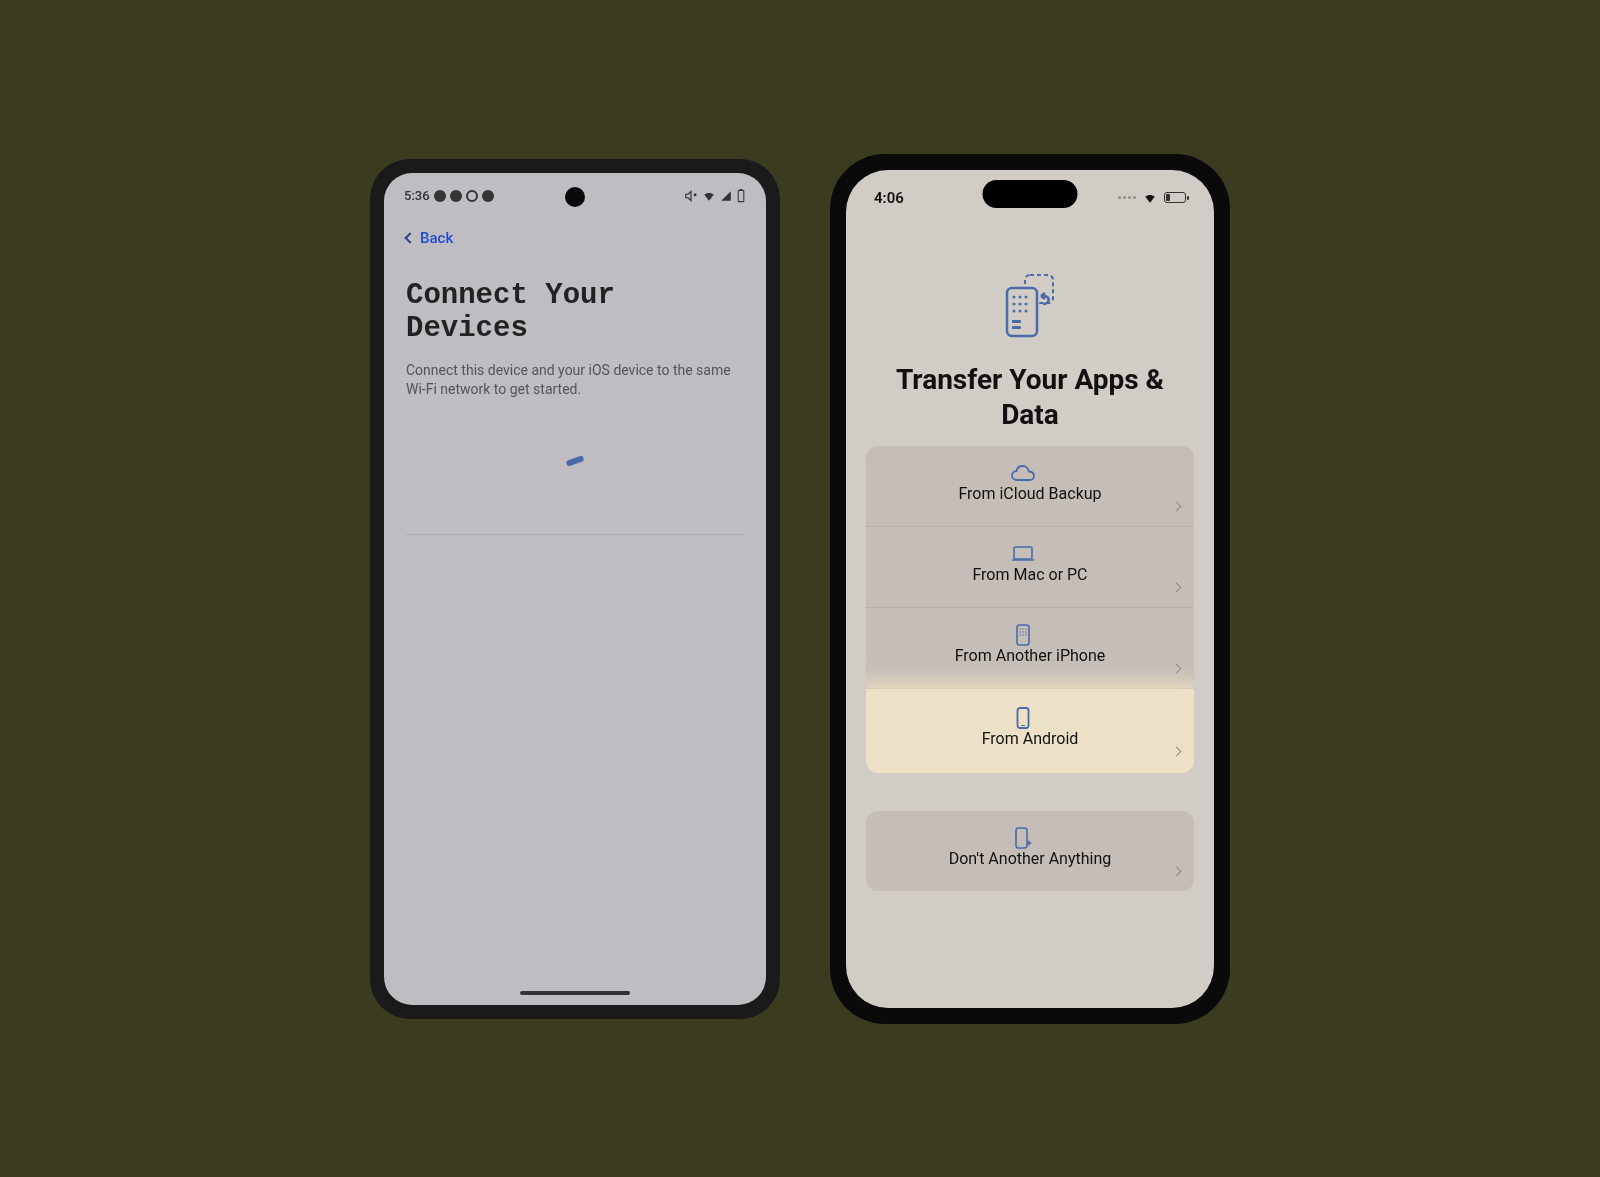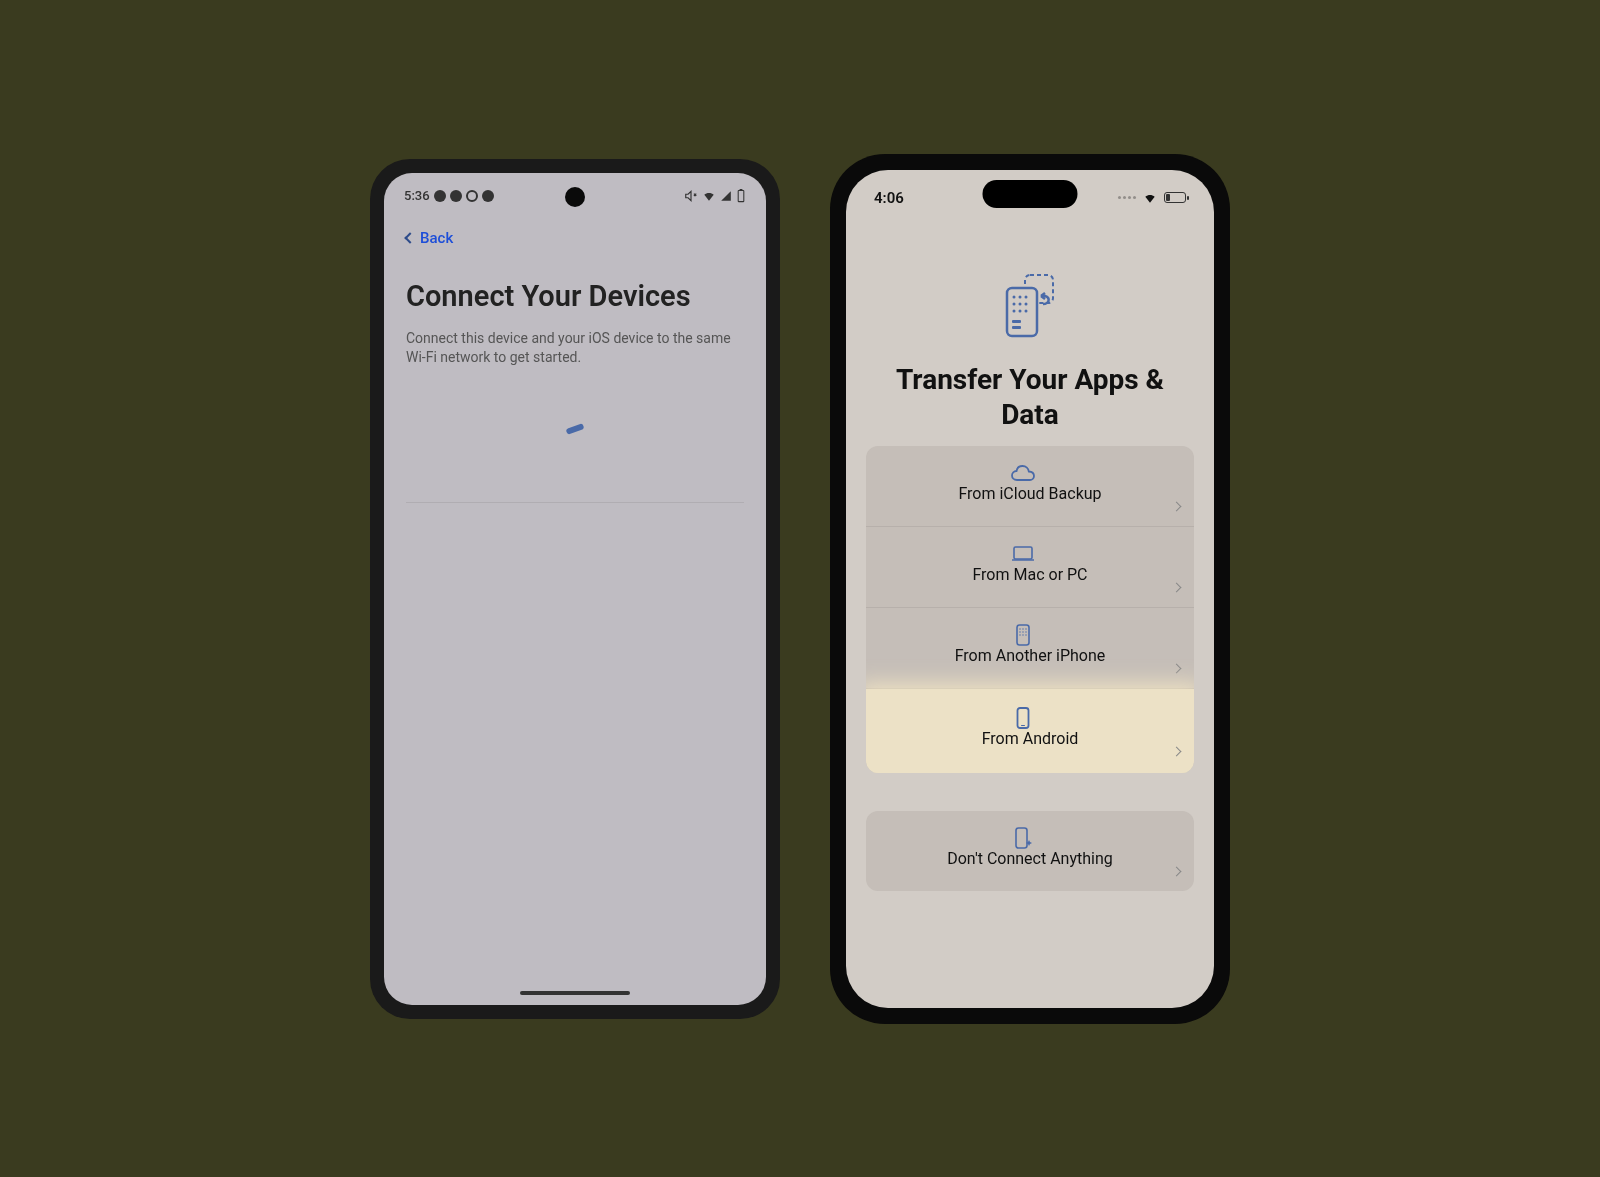--- a/index.html
+++ b/index.html
@@ -71,20 +71,21 @@
     height: 8px;
     border-left: 2px solid #2d4b8a;
     border-bottom: 2px solid #2d4b8a;
     transform: rotate(45deg);
   }
   .android-title {
     padding: 20px 22px 12px 22px;
     font-size: 29px;
     font-weight: 600;
     color: #222;
+    font-family: Liberation Mono, monospace;
   }
   .android-desc {
     padding: 4px 22px 18px 22px;
     font-size: 14px;
     color: #555;
     line-height: 1.4;
   }
   .android-divider {
     border-top: 1px solid rgba(0,0,0,0.08);
     margin: 70px 22px 0 22px;
@@ -385,19 +386,19 @@
       </div>
 
       <div class="option-list standalone">
         <div class="option-item">
           <span class="option-icon">
             <svg width="18" height="22" viewBox="0 0 18 22">
                 <rect x="2" y="1" width="11" height="20" rx="2.5" fill="none" stroke="#4a6aa8" stroke-width="1.6"></rect>
                 <path d="M14 15l1-2 1 2 2 1-2 1-1 2-1-2-2-1z" fill="#4a6aa8"></path>
               </svg>
           </span>
-          <span>Don't Connect Anything</span>
+          <span>Don't Another Anything</span>
           <span class="option-chevron"></span>
         </div>
       </div>
     </div>
   </div>
 </div>
 
 </body></html>

